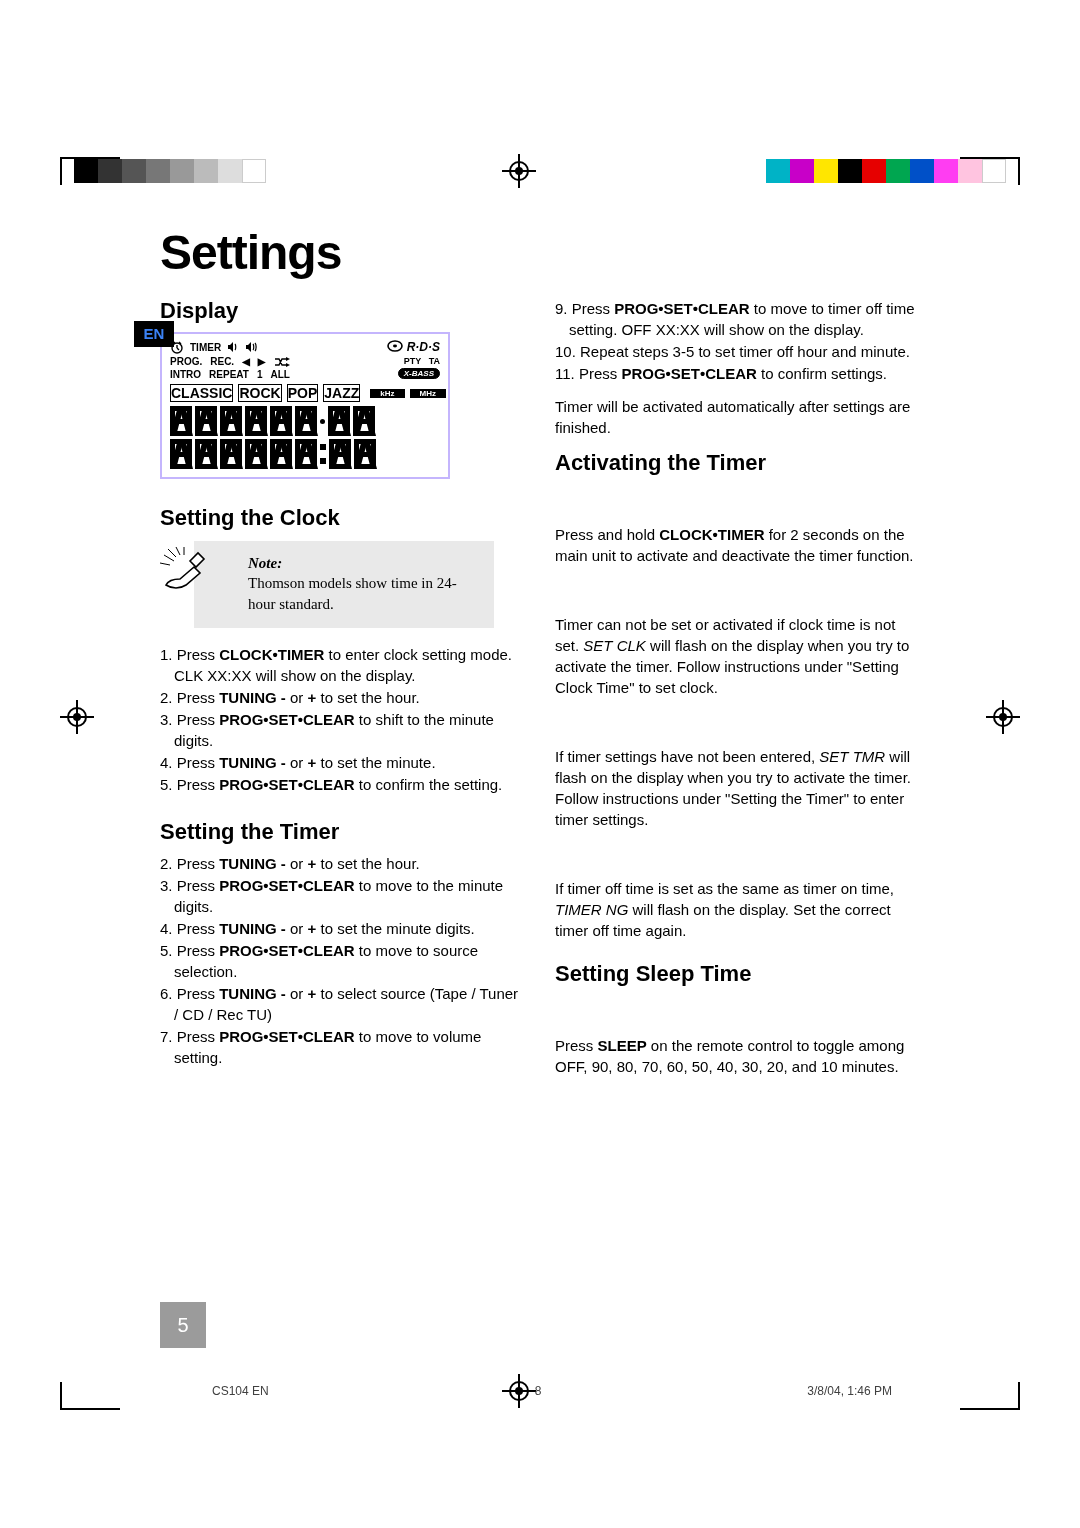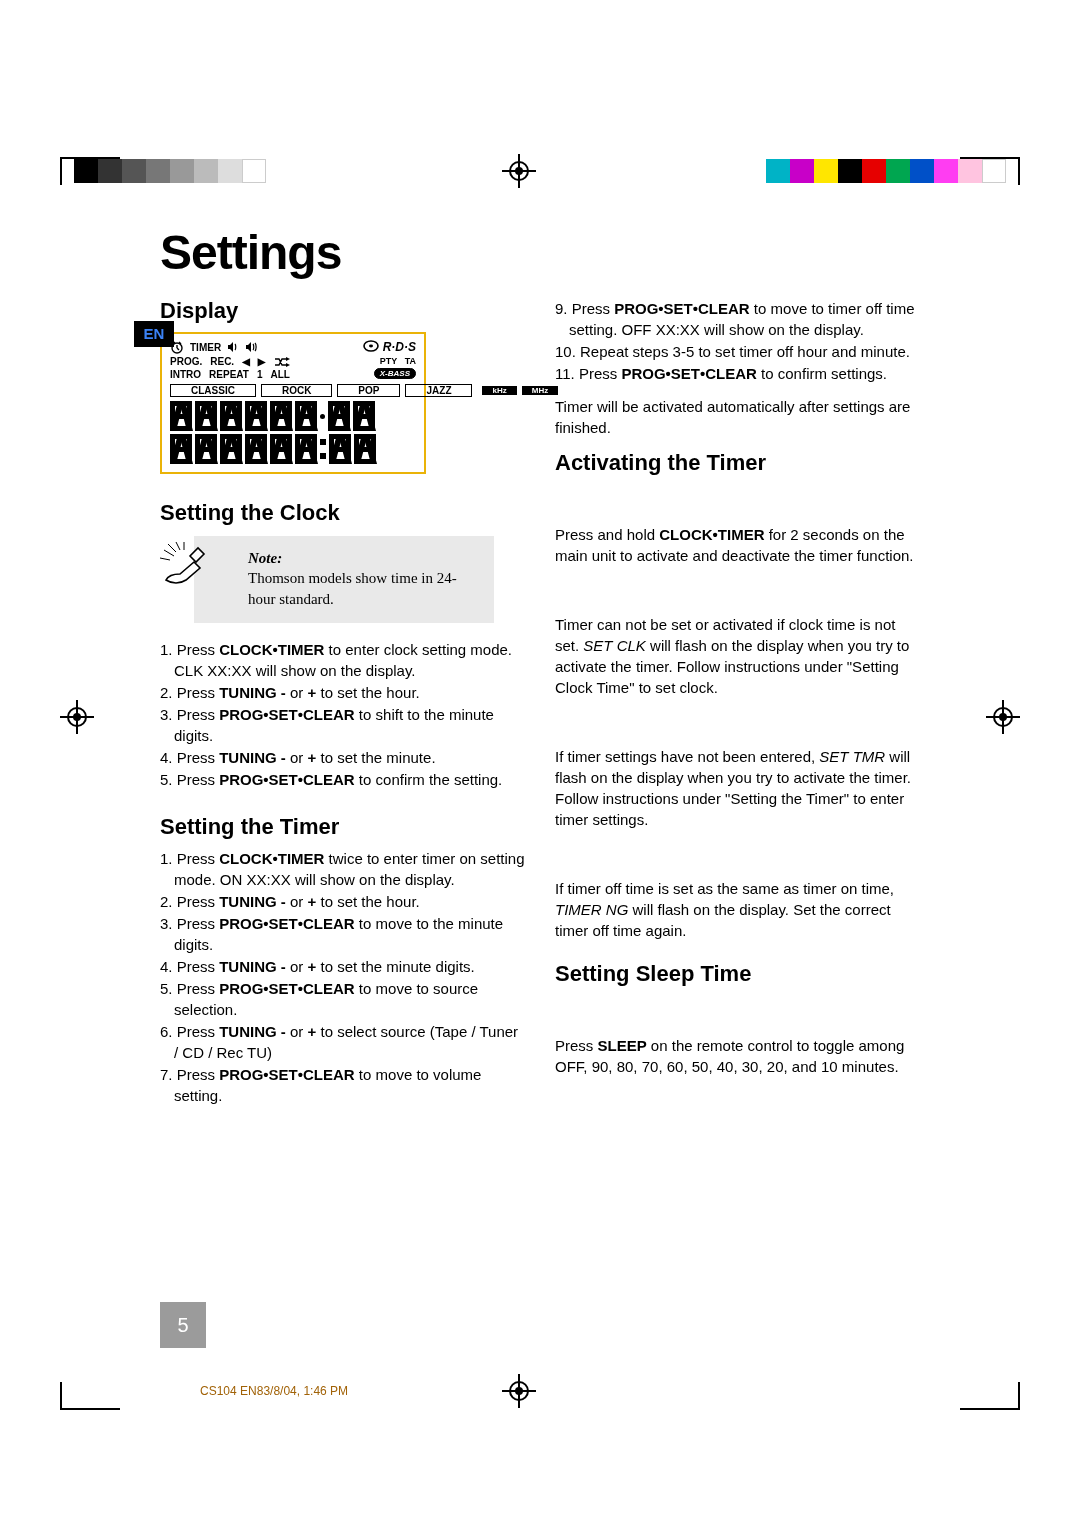--- a/index.html
+++ b/index.html
@@ -60,31 +60,31 @@
     font-size:22px;
     margin-bottom:8px;
   }
   h3.sub {
     font-weight:700;
     font-size:22px;
     margin-top:10px;
     margin-bottom:6px;
   }
   .display-box {
-    border:2px solid #eab308;
+    border:2px solid #c4b5fd;
     padding:6px 8px 8px 8px;
-    width: 266px;
+    width: 290px;
     margin-bottom: 26px;
     font-size:10px;
     font-weight:700;
   }
   .display-row1 { display:flex; align-items:center; gap:6px; }
   .display-row2 { display:flex; align-items:center; gap:8px; margin-top:2px;}
   .display-row3 { display:flex; align-items:center; gap:8px; margin-top:2px;}
-  .eq-pill { border:1.5px solid #000; border-radius:0; padding:0 20px; font-size:10px; }
+  .eq-pill { border:1.5px solid #000; border-radius:0; padding:0 0; font-size:14px; }
   .badge { background:#000; color:#fff; border-radius:6px; padding:0 5px; font-size:8px; border:1px solid #000; font-style:italic;}
   .khz { background:#000; color:#fff; padding:0 10px; font-size:8px; }
   .segments { margin-top:4px; line-height:1; }
   .seg-row { display:flex; gap:3px; align-items:center;}
   .seg {
     width:22px; height:30px;
     background:
       linear-gradient(#000,#000) top/100% 5px no-repeat,
       linear-gradient(#000,#000) bottom/100% 5px no-repeat,
       linear-gradient(#000,#000) center/100% 5px no-repeat,
@@ -124,26 +124,26 @@
     width:46px; height:46px;
     background:#9b9b9b;
     color:#fff;
     font-size:20px;
     text-align:center;
     line-height:46px;
   }
   .footer {
     position:absolute;
     bottom:130px;
-    left:200px;
+    left:212px;
     width:680px;
     display:flex;
-    justify-content:flex-start;
+    justify-content:space-between;
     font-size:12px;
-    color:#a16207;
+    color:#404040;
   }
   .snd-ico { width:12px; height:10px; }
 </style>
 </head>
 <body>
 
 <div class="colorbar">
   <div class="sw" style="background:#000"></div>
     <div class="sw" style="background:#333"></div>
   <div class="sw" style="background:#555"></div>
@@ -318,21 +318,20 @@
       <ol class="steps">
         <li>1. Press <b>CLOCK•TIMER</b> to enter clock setting mode.  CLK XX:XX will show on the display.</li>
         <li>2. Press <b>TUNING -</b> or <b>+</b> to set the hour.</li>
         <li>3. Press <b>PROG•SET•CLEAR</b> to shift to the minute digits.</li>
         <li>4. Press <b>TUNING -</b> or <b>+</b> to set the minute.</li>
         <li>5. Press <b>PROG•SET•CLEAR</b> to confirm the setting.</li>
       </ol>
 
       <h2 class="sec" style="margin-top:24px">Setting the Timer</h2>
       <ol class="steps">
-        <li>1.  Press <b>CLOCK•TIMER</b> twice to enter timer on setting mode.  ON XX:XX will show on the display.</li>
         <li>2.  Press <b>TUNING -</b> or <b>+</b> to set the hour.</li>
         <li>3.  Press <b>PROG•SET•CLEAR</b> to move to the minute digits.</li>
         <li>4.  Press <b>TUNING -</b> or <b>+</b> to set the minute digits.</li>
         <li>5.  Press <b>PROG•SET•CLEAR</b> to move to source selection.</li>
         <li>6.  Press <b>TUNING -</b> or <b>+</b> to select source (Tape / Tuner / CD / Rec TU)</li>
         <li>7.  Press <b>PROG•SET•CLEAR</b> to move to volume setting.</li>
       </ol>
     </div>
 
     <div class="col">

